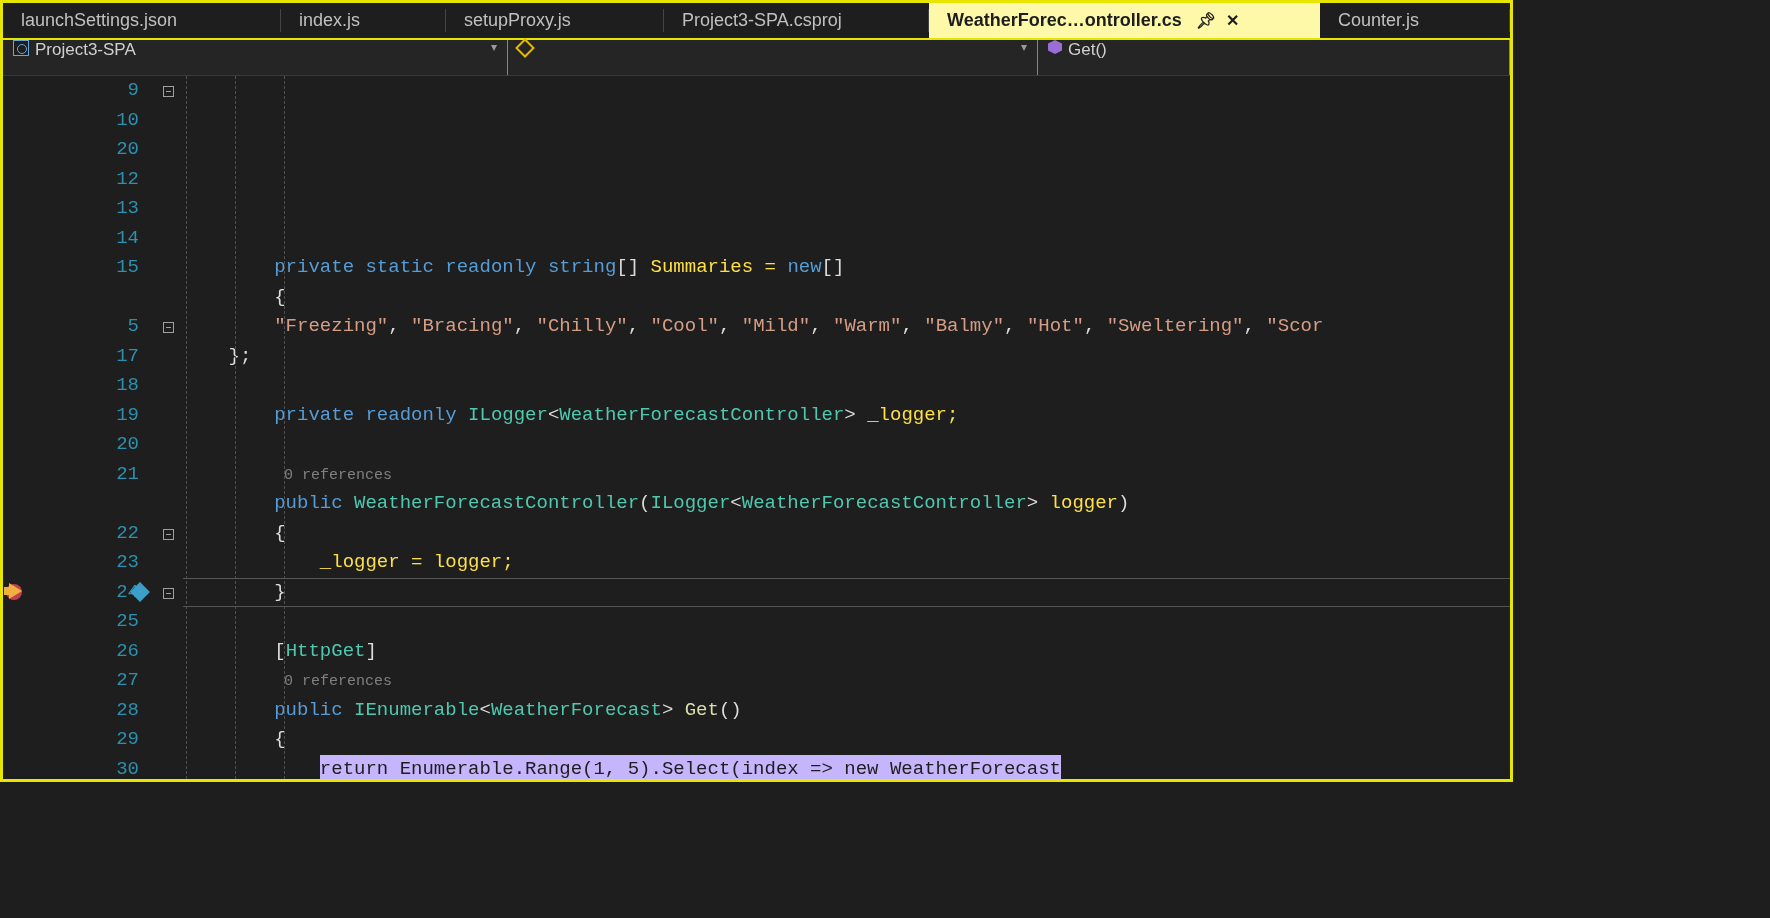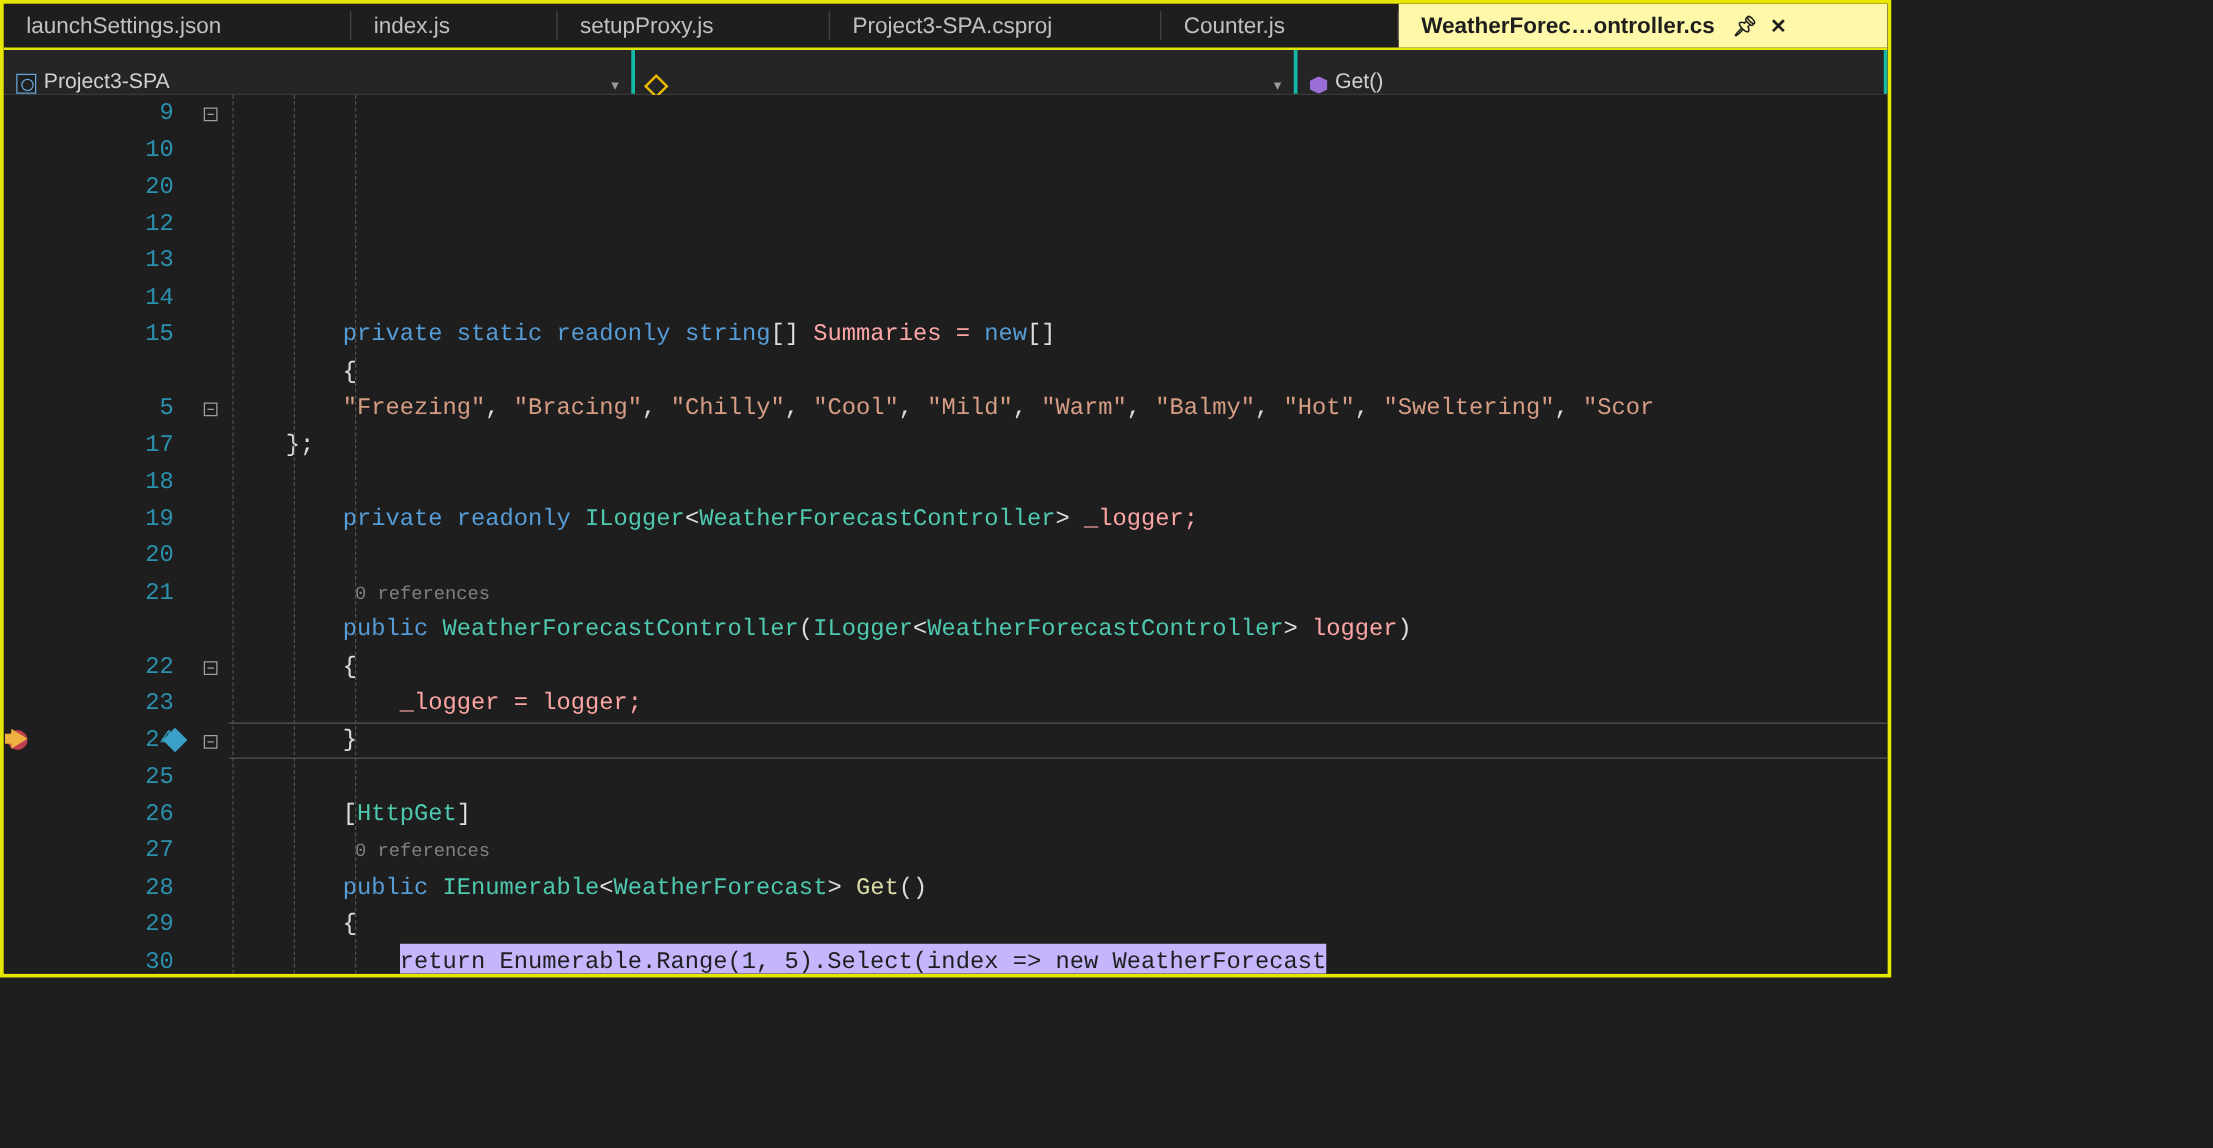--- a/index.html
+++ b/index.html
@@ -57,23 +57,23 @@
     display: flex;
     height: 36px;
     background: #252526;
     border-bottom: 1px solid #3a3a3a;
     font-family: 'Segoe UI', Tahoma, sans-serif;
     font-size: 17px;
     color: #d0d0d0;
   }
   .nav-segment {
     display: flex;
-    align-items: flex-end;
+    align-items: flex-start;
     padding: 0 10px;
-    border-right: 3px solid #14b8a6;
+    border-right: 1px solid #14b8a6;
     gap: 6px;
     cursor: pointer;
   }
   .nav-segment:first-child { flex: 0 0 505px; }
   .nav-segment:nth-child(2) { flex: 0 0 530px; }
   .nav-segment .chev {
     margin-left: auto;
     font-size: 12px;
     color: #9a9a9a;
   }
@@ -149,21 +149,21 @@
     border-top: 1px solid #555;
     border-bottom: 1px solid #555;
     height: 29.5px;
     pointer-events: none;
   }
 
   
   .kw   { color:#569cd6;text-align:right; }
   .type { color:#4ec9b0; }
   .str  { color:#d69d85; }
-  .ident{ color:#fca5a5;text-align:center; }
+  .ident{ color:#fde047;text-align:center; }
   .meth { color:#dcdcaa; }
   .punct{ color:#dcdcdc; }
   .codelens { color:#808080; font-size:15px; }
 
   
   .bp-arrow {
     width: 0; height: 0;
     border-top: 8px solid transparent;
     border-bottom: 8px solid transparent;
     border-left: 13px solid #f0b040;
@@ -228,28 +228,28 @@
       <span class="sep"></span>
   </div>
   <div class="tab" style="width:218px">
     <span>setupProxy.js</span>
       <span class="sep"></span>
   </div>
   <div class="tab" style="width:265px">
     <span>Project3-SPA.csproj</span>
       <span class="sep"></span>
   </div>
-  <div class="tab" style="width:190px">
-    <span>Counter.js</span>
-      <span class="sep"></span>
-  </div>
   <div class="tab active" style="flex:1">
     <span>WeatherForec…ontroller.cs</span>
     <span class="pin">📌︎</span>
     <span class="close">✕</span>
+  </div>
+  <div class="tab" style="width:190px">
+    <span>Counter.js</span>
+      <span class="sep"></span>
   </div>
 </div>
 
 <div class="navbar">
   <div class="nav-segment">
     <span class="ico-csproj"></span>
     <span>Project3-SPA</span>
     <span class="chev">▾</span>
   </div>
   <div class="nav-segment">

